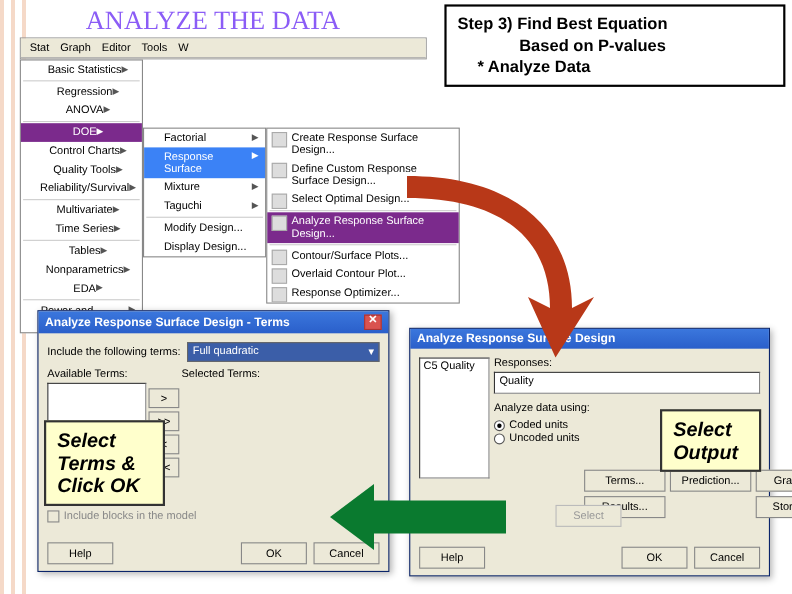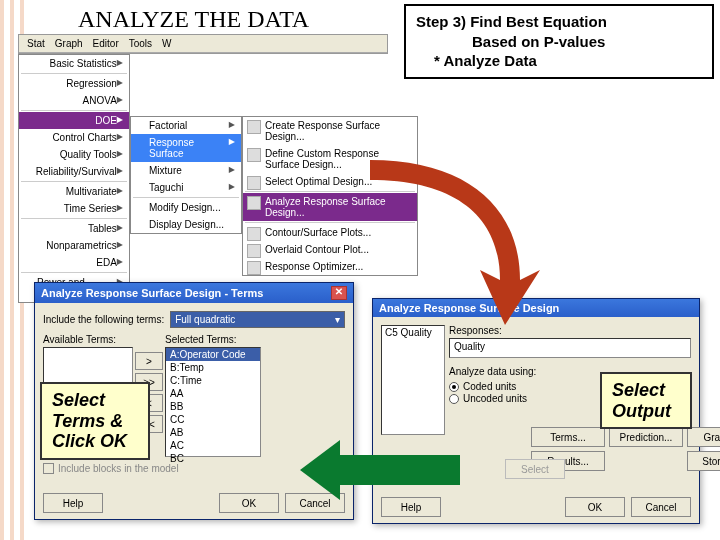--- a/index.html
+++ b/index.html
@@ -1,30 +1,30 @@
 <!DOCTYPE html>
 <html><head>
 <meta charset="utf-8">
 <style>
   * { box-sizing: border-box; margin: 0; padding: 0; }
   body { width: 720px; height: 540px; background: #fff; font-family: Tahoma, Arial, sans-serif; font-size: 10px; position: relative; overflow: hidden; }
   
   
   .bg-stripes { position: absolute; left: 0; top: 0; width: 30px; height: 540px; background: repeating-linear-gradient(90deg, #f5d9c8 0 4px, #fff 4px 10px); z-index: 0; }
   
-  .title { position: absolute; left: 78px; top: 6px; font-size: 24px; font-family: Georgia, serif; color: #000000; z-index: 2; text-align: center; }
+  .title { position: absolute; left: 78px; top: 6px; font-size: 24px; font-family: Georgia, serif; color: #8b5cf6; z-index: 2; text-align: center; }
   
   .step-box { position: absolute; right: 6px; top: 4px; width: 310px; border: 2px solid #000; background: #fff; padding: 6px 10px; font-size: 15px; font-weight: bold; font-family: Arial; line-height: 1.3; z-index: 3; }
   
   
   .menuarea { position: absolute; left: 18px; top: 34px; width: 370px; background: #f0efe8; border: 1px solid #999; z-index: 2; }
   .menubar { display: flex; gap: 2px; padding: 2px 4px; background: #ece9d8; border-bottom: 1px solid #aaa; font-size: 10px; }
   .menubar span { padding: 1px 4px; }
   .menu-col1 { position: absolute; left: 18px; top: 54px; width: 112px; background: #fff; border: 1px solid #888; z-index: 3; }
-  .menu-col1 .mi { padding: 3px 6px 3px 18px; font-size: 10px; border-bottom: 0; position: relative; display:flex; justify-content:flex-end; }
+  .menu-col1 .mi { padding: 3px 6px 3px 18px; font-size: 10px; border-bottom: 0; position: relative; display:flex; justify-content:center; }
   .menu-col1 .sep { border-top: 1px solid #ccc; margin: 1px 2px; }
   .menu-col1 .hl { background: #7b2a8c; color: #fff; }
   .mi .arr { font-size: 8px; color:#555; }
   .hl .arr { color:#fff; }
   
   .menu-col2 { position: absolute; left: 130px; top: 116px; width: 112px; background: #fff; border: 1px solid #888; z-index: 4; }
   .menu-col2 .mi { padding: 3px 6px 3px 18px; font-size: 10px; display:flex; justify-content:space-between; }
   .menu-col2 .hl { background: #3b82f6; color: #fff; }
   .menu-col2 .sep { border-top: 1px solid #ccc; margin: 1px 2px; }
   
@@ -231,31 +231,20 @@
         <div class="listbox"></div>
       </div>
       <div class="btncol">
         <button class="sbtn">&gt;</button>
         <button class="sbtn">&gt;&gt;</button>
         <button class="sbtn">&lt;</button>
         <button class="sbtn">&lt;&lt;</button>
       </div>
       <div>
         <div class="listlabel">Selected Terms:</div>
-        <div class="listbox sel">
-          <div class="li hlrow">A:Operator Code</div>
-          <div class="li">B:Temp</div>
-          <div class="li">C:Time</div>
-          <div class="li">AA</div>
-          <div class="li">BB</div>
-          <div class="li">CC</div>
-          <div class="li">AB</div>
-          <div class="li">AC</div>
-          <div class="li">BC</div>
-        </div>
       </div>
     </div>
     <div class="chkrow">
       <span class="chkbox"></span>
       <span>Include blocks in the model</span>
     </div>
   </div>
   <div class="helpcorner"><button class="btn">Help</button></div>
   <div class="dlg-btns">
     <button class="btn">OK</button>

